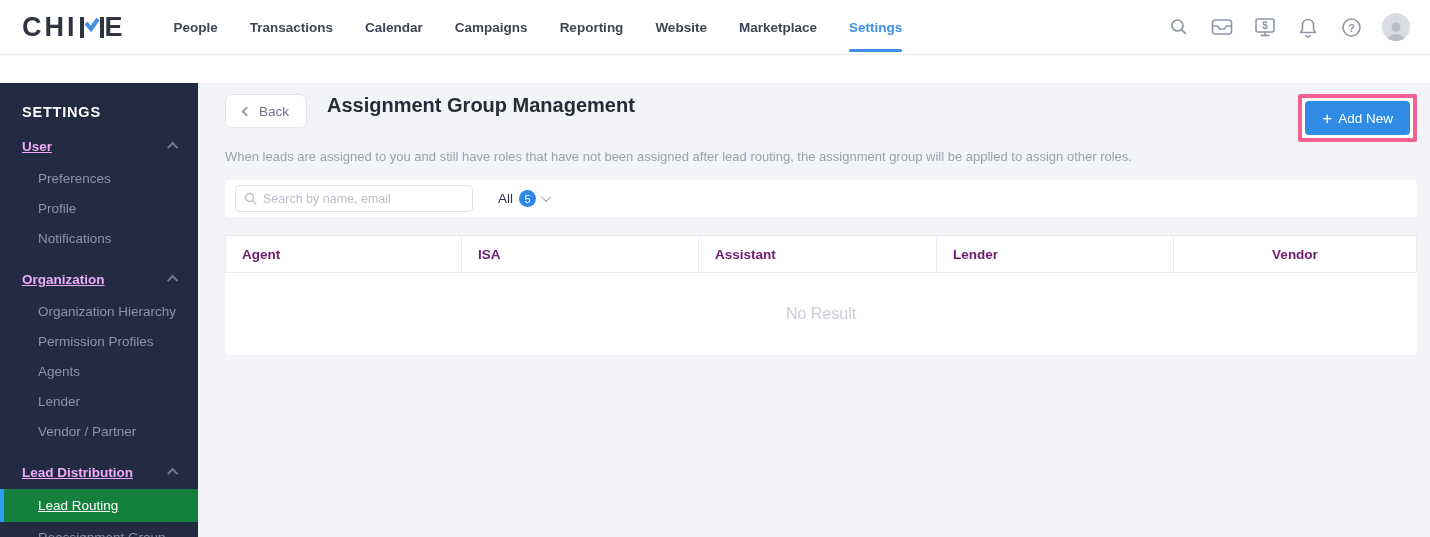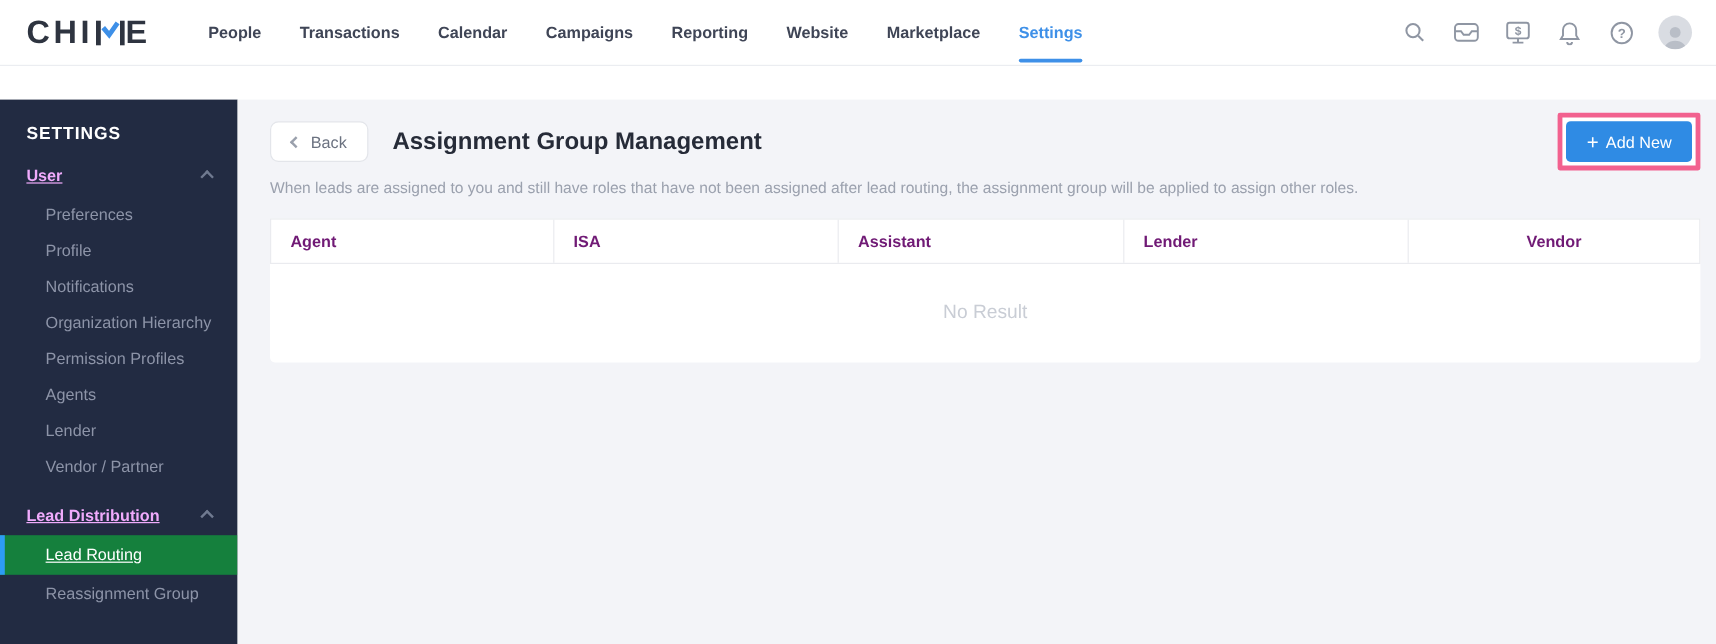--- a/index.html
+++ b/index.html
@@ -44,21 +44,21 @@
   .sb-section-head .lbl { color:#f0abfc; font-weight:bold; font-size:13.5px;text-decoration:underline; }
   .chev-up { width:8px; height:8px; border-left:2px solid #707a90; border-top:2px solid #707a90;
     transform:rotate(45deg) translateY(2px); }
   .sb-item { height:30px; display:flex; align-items:center; padding-left:34px;
     font-size:13.5px; color:#8d94a8; cursor:pointer; border-left:4px solid transparent; }
   .sb-item.active { background:#15803d; color:#ffffff; border-left:4px solid #2d9cf4;
     height:33px;text-decoration:underline; }
 
   
   .main { flex:1; background:#f3f4f8; padding:11px 13px 0 27px; min-width:0; }
-  .title-row { display:flex; align-items:center; }
+  .title-row { display:flex; align-items:flex-start; }
   .back-btn { display:flex; align-items:center; gap:9px; background:#ffffff;
     border:1px solid #e3e5ea; border-radius:7px; height:34px; padding:0 17px;
     font-size:13.5px; color:#6b7280; cursor:pointer; font-family:inherit; }
   .chev-left { width:7px; height:7px; border-left:2px solid #9aa0ac; border-bottom:2px solid #9aa0ac;
     transform:rotate(45deg); }
   .page-title { font-size:20px; font-weight:bold; color:#262b38; margin-left:20px; }
   .annotation { margin-left:auto; border:4px solid #f2618f; background:#ffffff;
     padding:3px; border-radius:2px; }
   .add-btn { display:flex; align-items:center; gap:6px; background:#2f8be4; color:#ffffff;
     border:none; border-radius:4px; height:34px; padding:0 17px; font-size:13.5px;
@@ -164,20 +164,24 @@
       <div class="sb-title">SETTINGS</div>
 
       <div class="sb-section-head">
         <span class="lbl">User</span>
         <span class="chev-up"></span>
       </div>
       <div class="sb-item">Preferences</div>
       <div class="sb-item">Profile</div>
       <div class="sb-item">Notifications</div>
 
+      <div class="sb-section-head">
+        <span class="lbl">Organization</span>
+        <span class="chev-up"></span>
+      </div>
       <div class="sb-item">Organization Hierarchy</div>
       <div class="sb-item">Permission Profiles</div>
       <div class="sb-item">Agents</div>
       <div class="sb-item">Lender</div>
       <div class="sb-item">Vendor / Partner</div>
 
       <div class="sb-section-head">
         <span class="lbl">Lead Distribution</span>
         <span class="chev-up"></span>
       </div>
@@ -194,20 +198,34 @@
         <h1 class="page-title">Assignment Group Management</h1>
         <div class="annotation">
           <button class="add-btn">
             <span class="plus">+</span>
             <span>Add New</span>
           </button>
         </div>
       </div>
       <p class="desc">When leads are assigned to you and still have roles that have not been assigned after lead routing, the assignment group will be applied to assign other roles.</p>
 
+      <div class="search-card">
+        <div class="search-box">
+          <svg width="13" height="13" viewBox="0 0 13 13" fill="none" stroke="#b9bfc9" stroke-width="1.4">
+            <circle cx="5.5" cy="5.5" r="4"></circle>
+              <line x1="8.6" y1="8.6" x2="12" y2="12"></line>
+          </svg>
+          <input type="text" placeholder="Search by name, email" style="">
+        </div>
+        <div class="filter">
+          <span class="f-lbl">All</span>
+          <span class="badge">5</span>
+          <span class="chev-down"></span>
+        </div>
+      </div>
 
       <div class="table">
         <div class="thead">
           <div class="th">Agent</div>
           <div class="th">ISA</div>
           <div class="th">Assistant</div>
           <div class="th">Lender</div>
           <div class="th">Vendor</div>
         </div>
         <div class="tbody">

